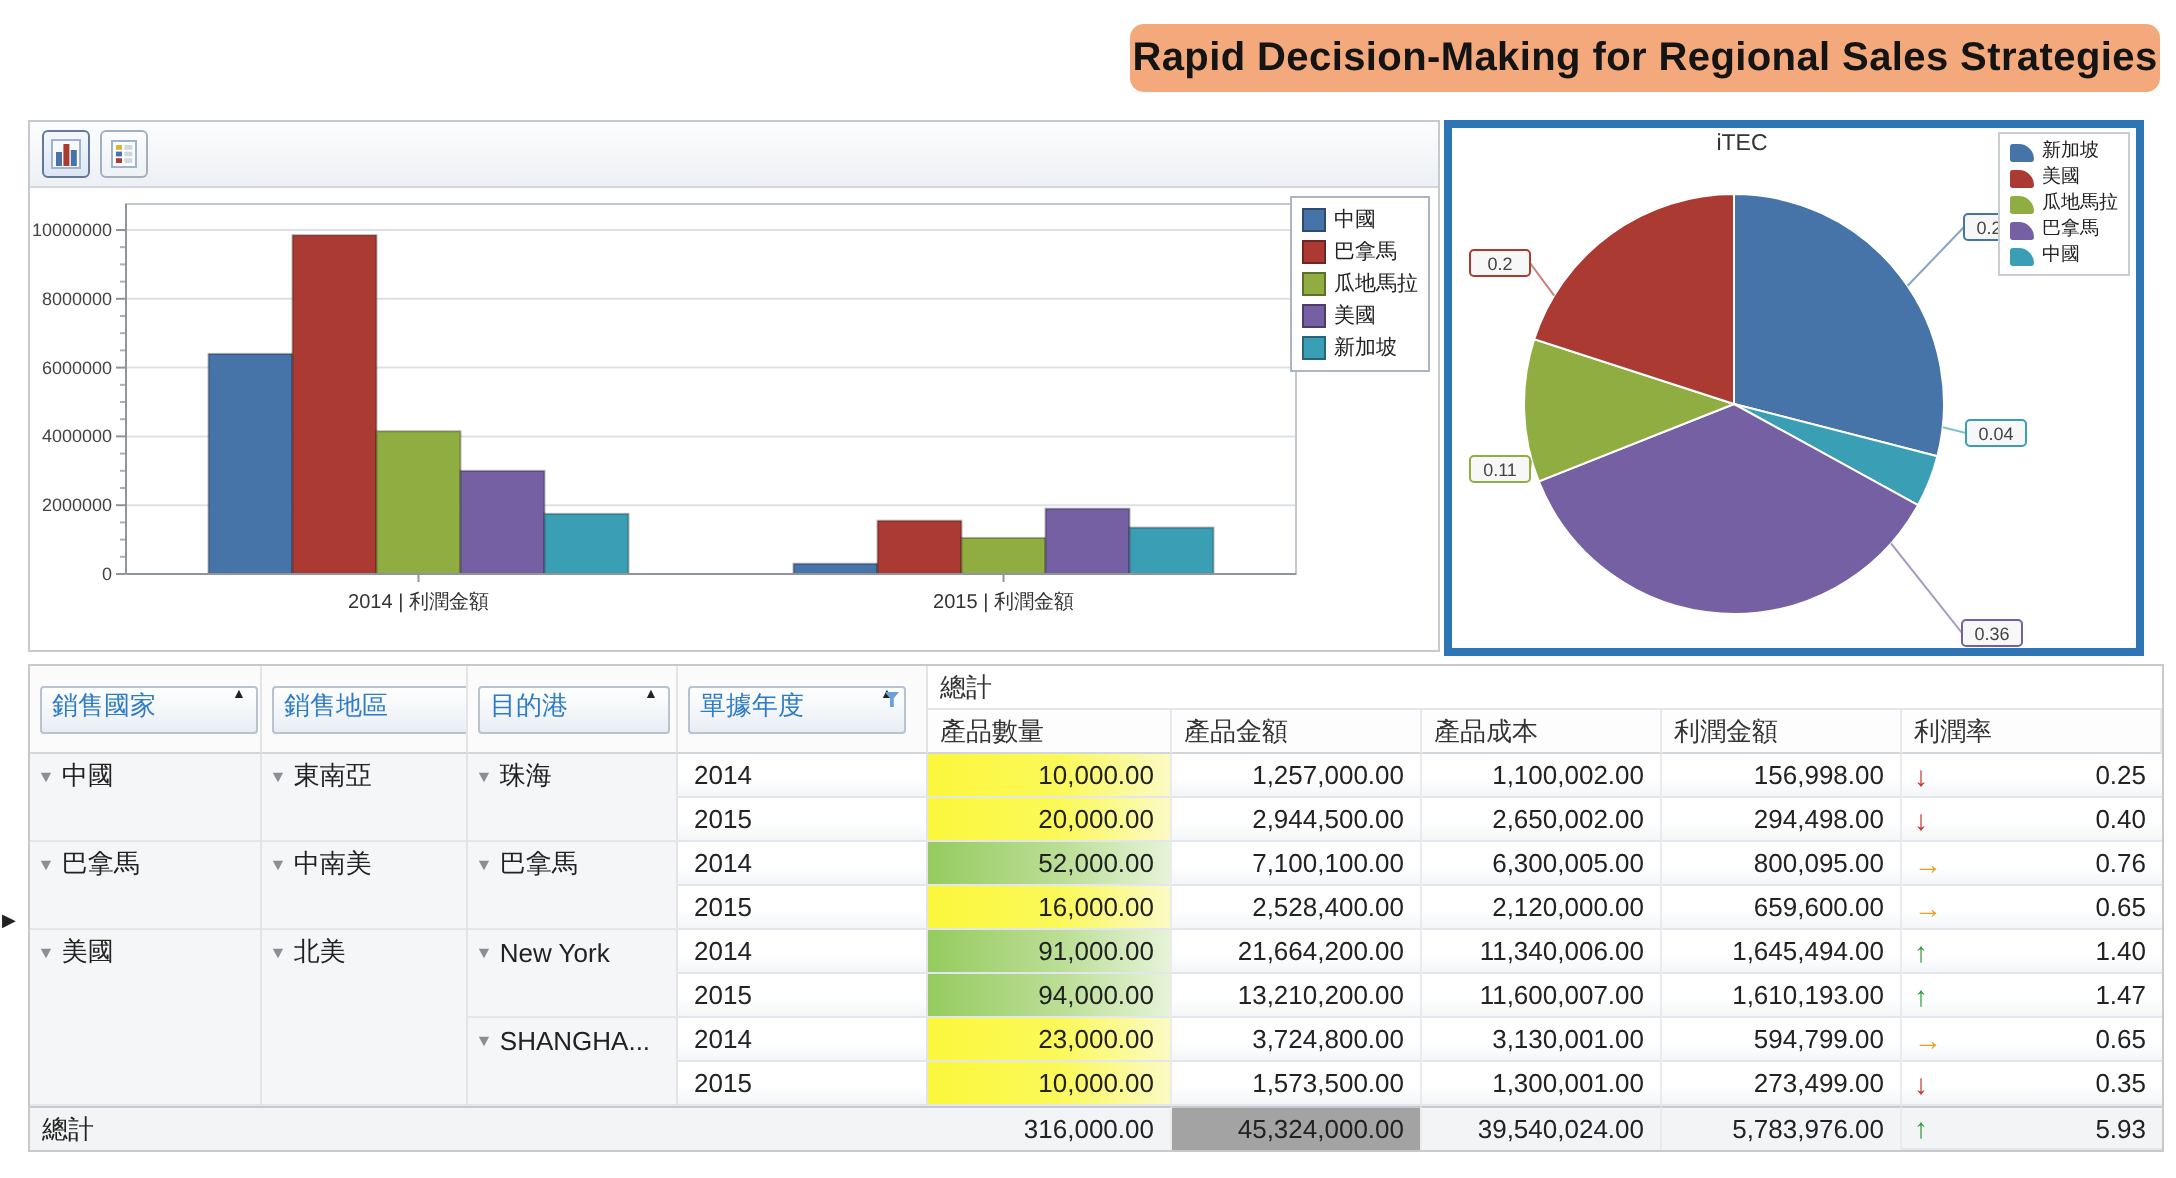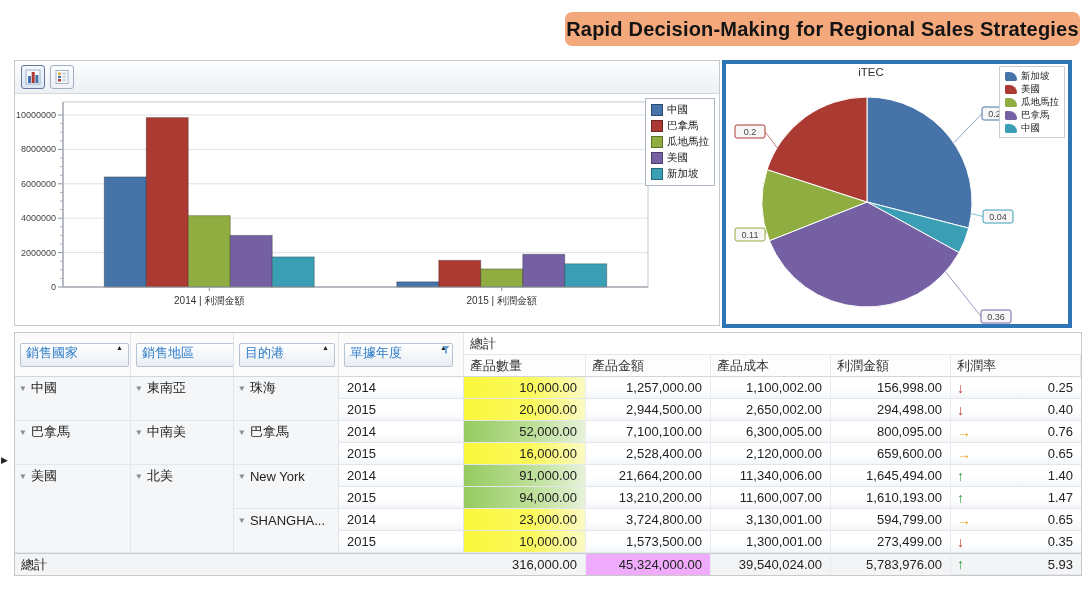--- a/index.html
+++ b/index.html
@@ -375,21 +375,21 @@
       <div class="c vcell bb hl-yellow" style="grid-area: 10 / 5;">10,000.00</div>
       <div class="c vcell bb" style="grid-area: 10 / 6;">1,573,500.00</div>
       <div class="c vcell bb" style="grid-area: 10 / 7;">1,300,001.00</div>
       <div class="c vcell bb" style="grid-area: 10 / 8;">273,499.00</div>
       <div class="c rcell bb" style="grid-area: 10 / 9;">
         <span class="arrow" style="color: rgb(196, 58, 47);">↓</span>
         <span class="rv">0.35</span>
       </div>
       <div class="c totrow" style="grid-area: 11 / 1 / auto / span 4; padding-left: 6px;">總計</div>
       <div class="c vcell totrow" style="grid-area: 11 / 5; background: rgb(243, 244, 245);">316,000.00</div>
-      <div class="c vcell totrow" style="grid-area: 11 / 6; background: #f0abfc;">45,324,000.00</div>
+      <div class="c vcell totrow" style="grid-area: 11 / 6; background: #a3a3a3;">45,324,000.00</div>
       <div class="c vcell totrow" style="grid-area: 11 / 7; background: rgb(243, 244, 245);">39,540,024.00</div>
       <div class="c vcell totrow" style="grid-area: 11 / 8; background: rgb(243, 244, 245);">5,783,976.00</div>
       <div class="c rcell bb totrow" style="grid-area: 11 / 9; background: rgb(243, 244, 245);">
         <span class="arrow" style="color: rgb(46, 158, 58);">↑</span>
         <span class="rv">5.93</span>
       </div>
     </div>
 
 </div>
 

